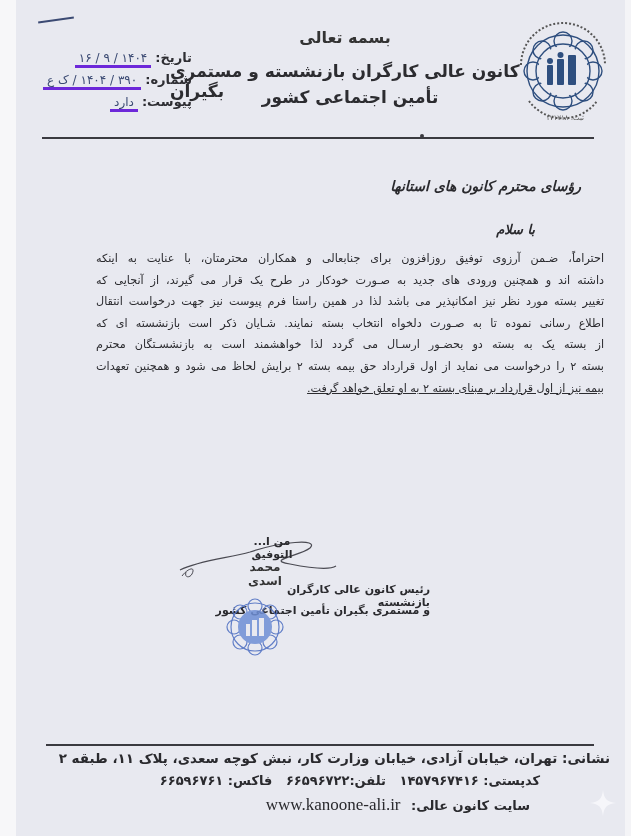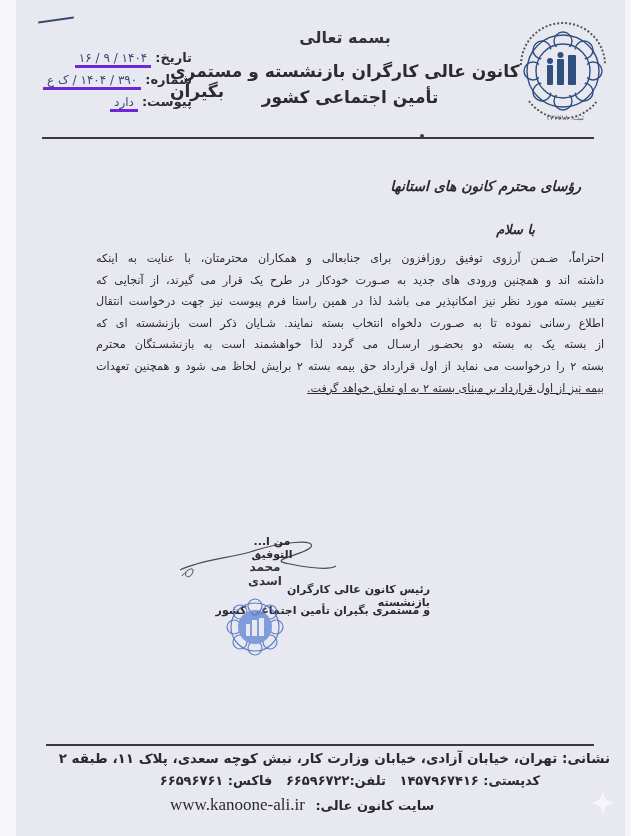--- a/index.html
+++ b/index.html
@@ -46,21 +46,21 @@
   .signer { left:235px; top:560px; width:60px; text-align:center; font-size:12px; color:#333; font-weight:bold; }
   .title1 { left:280px; top:583px; width:150px; text-align:right; font-size:11px; color:#2a2a2e; font-weight:bold; }
   .title2 { left:180px; top:604px; width:250px; text-align:right; font-size:11px; color:#2a2a2e; font-weight:bold; }
   .signature { left:170px; top:530px; width:170px; height:50px; }
   .stamp { left:218px; top:590px; width:74px; height:74px; }
 
   
   .rule-bottom { left:46px; top:744px; width:548px; height:2px; background:#3a3a40; }
   .addr { left:40px; top:750px; width:570px; text-align:right; font-size:13.5px; font-weight:bold; color:#2a2a2e; white-space:nowrap; }
   .contact { left:140px; top:773px; width:420px; text-align:center; font-size:13px; font-weight:bold; color:#2a2a2e; white-space:nowrap; }
-  .site { left:170px; top:795px; width:360px; text-align:left; font-size:13px; font-weight:bold; color:#2a2a2e; white-space:nowrap; }
+  .site { left:170px; top:795px; width:360px; text-align:right; font-size:13px; font-weight:bold; color:#2a2a2e; white-space:nowrap; }
   .site-url { font-family:"Liberation Serif", serif; font-weight:normal; font-size:17px; margin-right:6px; }
   .sparkle { left:590px; top:790px; width:26px; height:26px; }
 </style>
 </head>
 <body>
 
 <div class="left-strip"></div>
 <div class="paper"></div>
 <div class="right-strip"></div>
 

